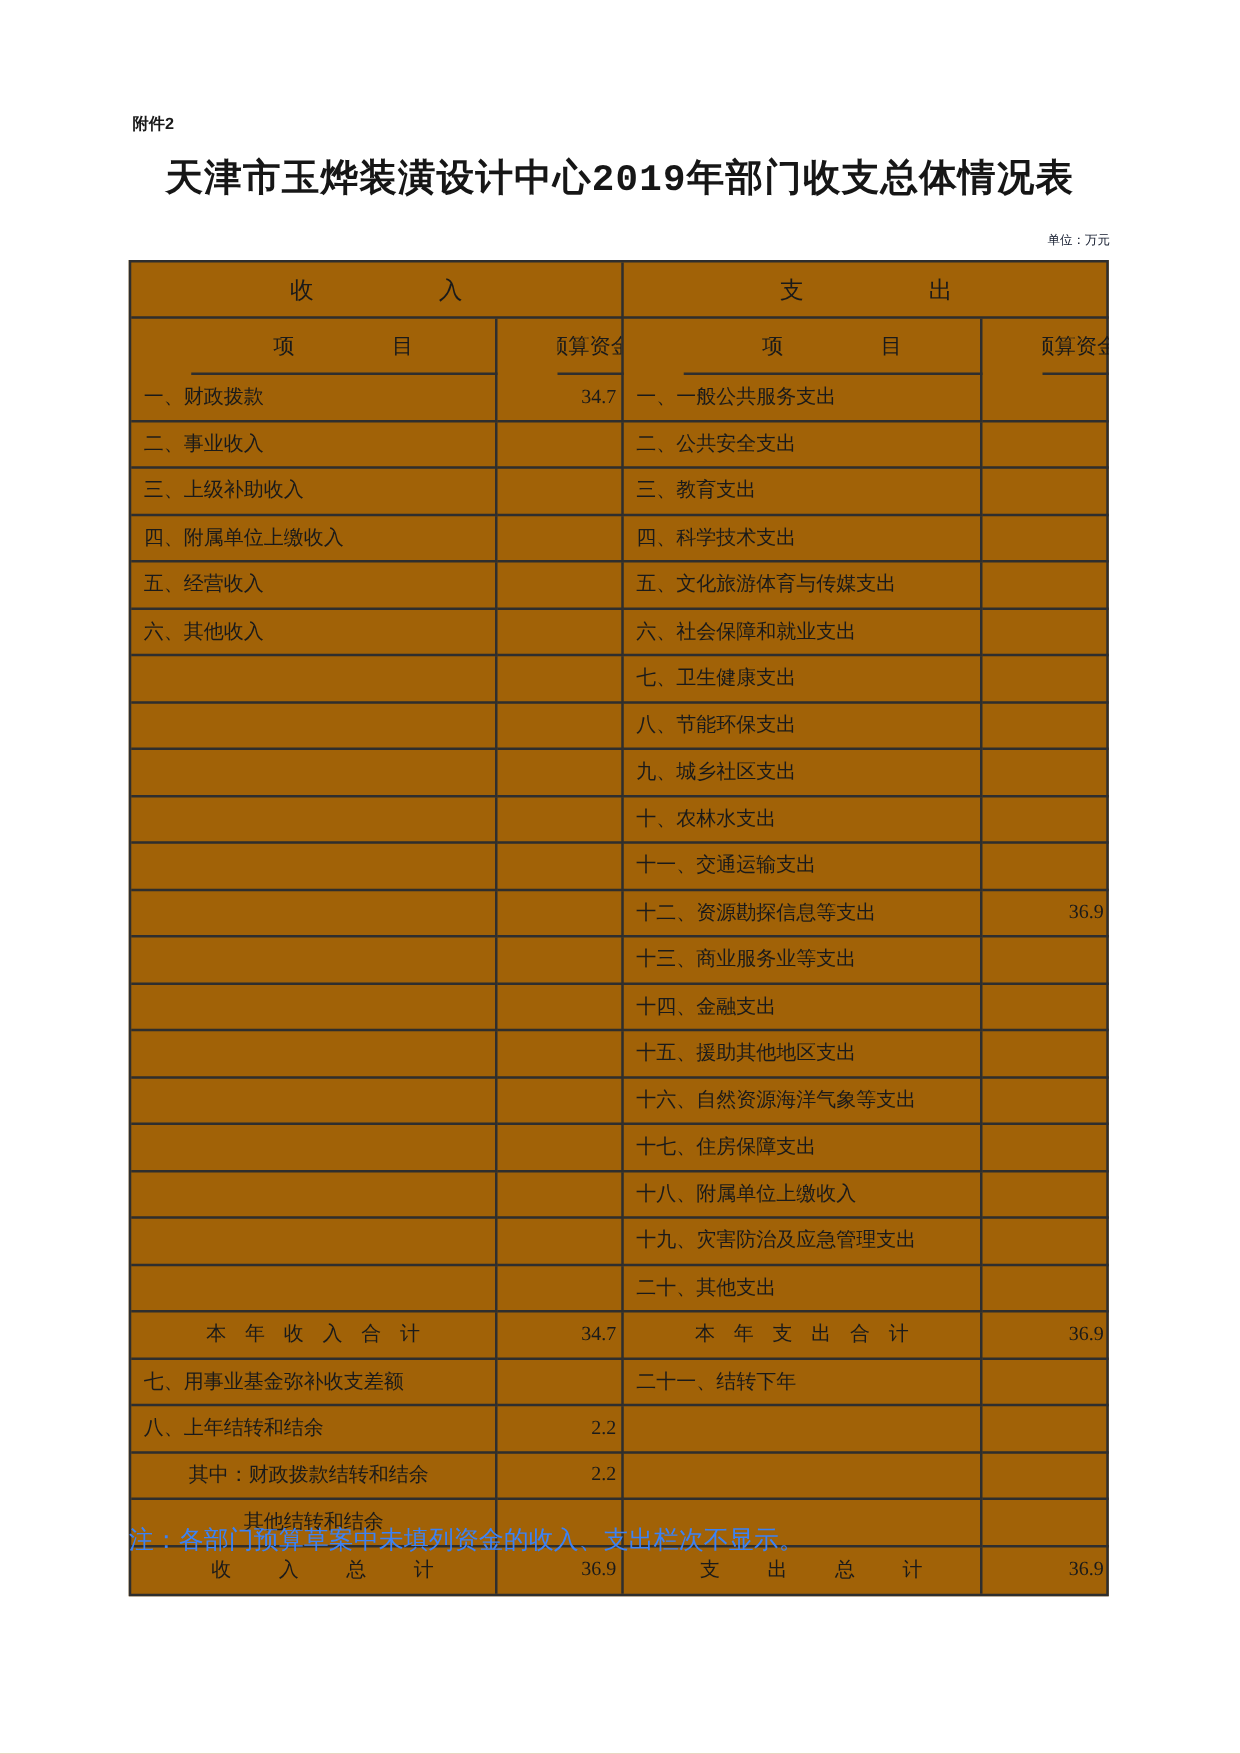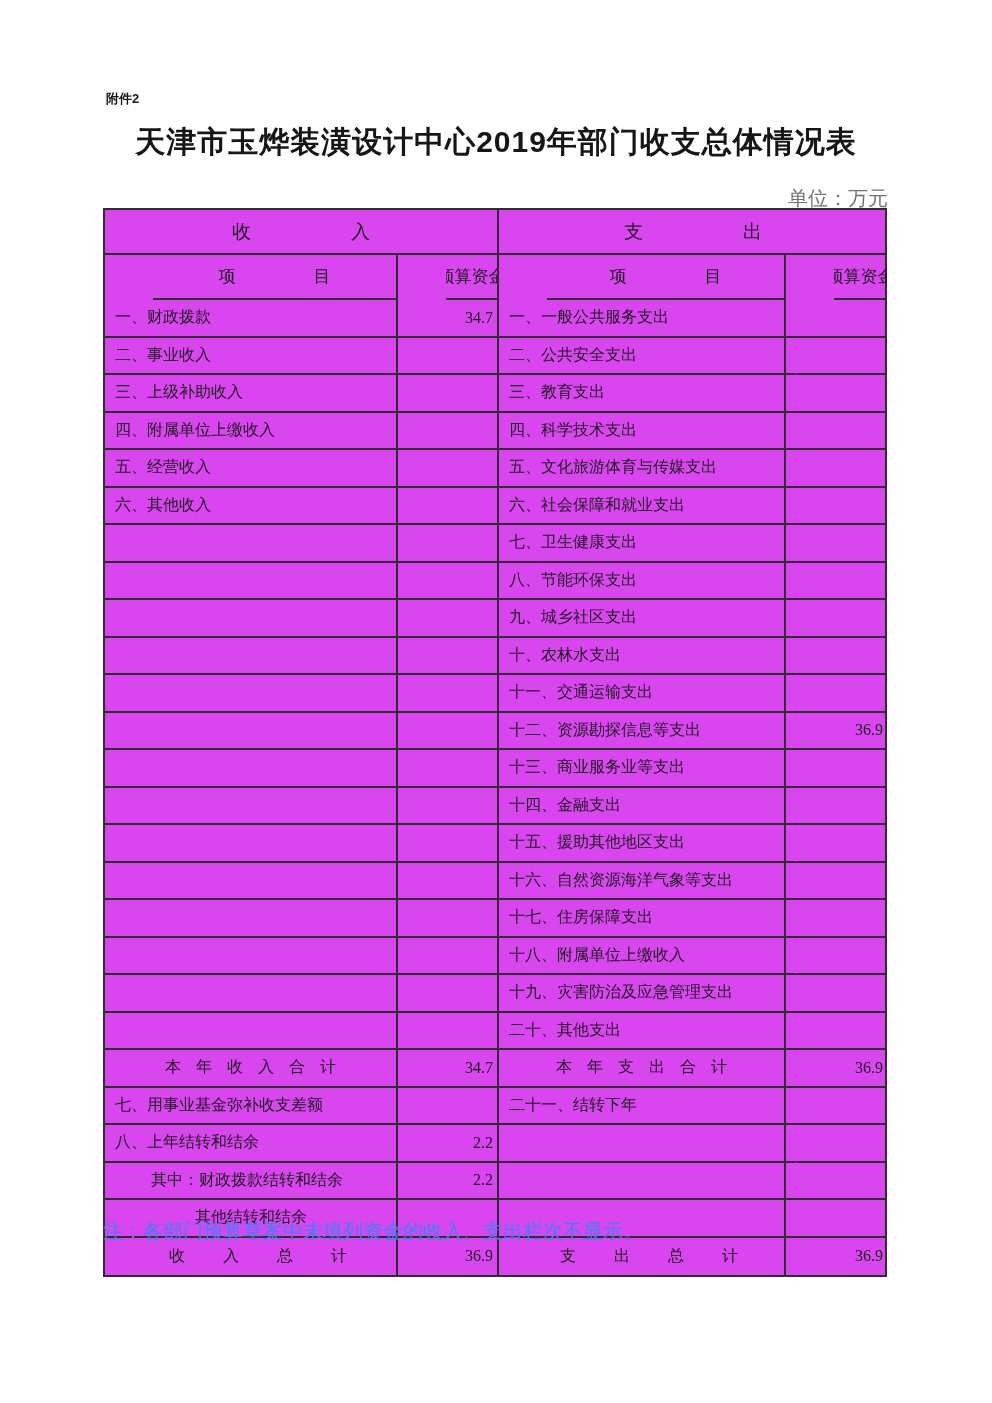--- a/index.html
+++ b/index.html
@@ -11,35 +11,35 @@
     color:#111111;
   }
   .attachment {
     position:absolute; left:106px; top:90px;
     font-family:"Liberation Sans","DejaVu Sans",sans-serif;
     font-weight:bold; font-size:13px; color:#1a1a1a;
   }
   .doc-title {
     position:absolute; left:0; top:122px; width:992px;
     text-align:center;
-    font-family:Liberation Sans, sans-serif;
+    font-family:Liberation Mono, monospace;
     font-weight:bold; font-size:30px; letter-spacing:1px; color:#161616;
   }
   .unit-label {
     position:absolute; right:104px; top:185px;
-    font-size:20px; color:#737373;
+    font-size:10px; color:#0f172a;
   }
   .budget-table {
     position:absolute; left:103px; top:208px;
     width:784px;
     display:grid;
     grid-template-columns:293px 101px 287px 101px;
     grid-template-rows:45px 45px repeat(26, 37.5px);
     border:2px solid #2e2e2e;
-    background:#d946ef;
+    background:#a16207;
   }
   .cell {
     border-right:2px solid #2e2e2e;
     border-bottom:2px solid #2e2e2e;
     display:flex; align-items:center;
     font-size:16px; color:#1a1a1a;
     overflow:hidden; white-space:nowrap;
   }
   .cell.last-col { border-right:none; }
   .cell.last-row { border-bottom:none;margin-left:15px; }

